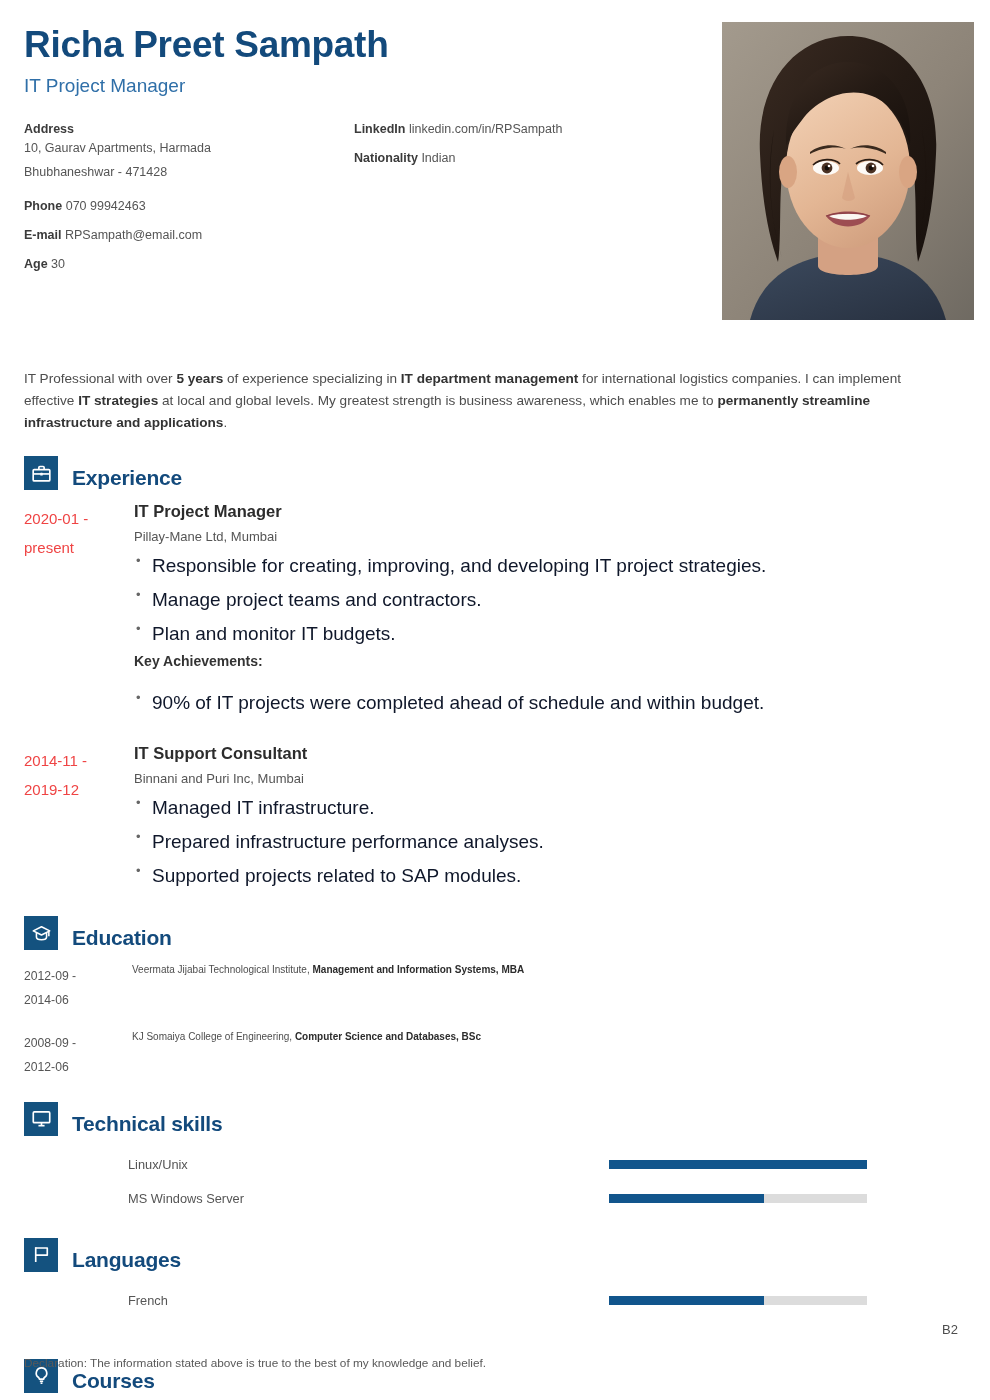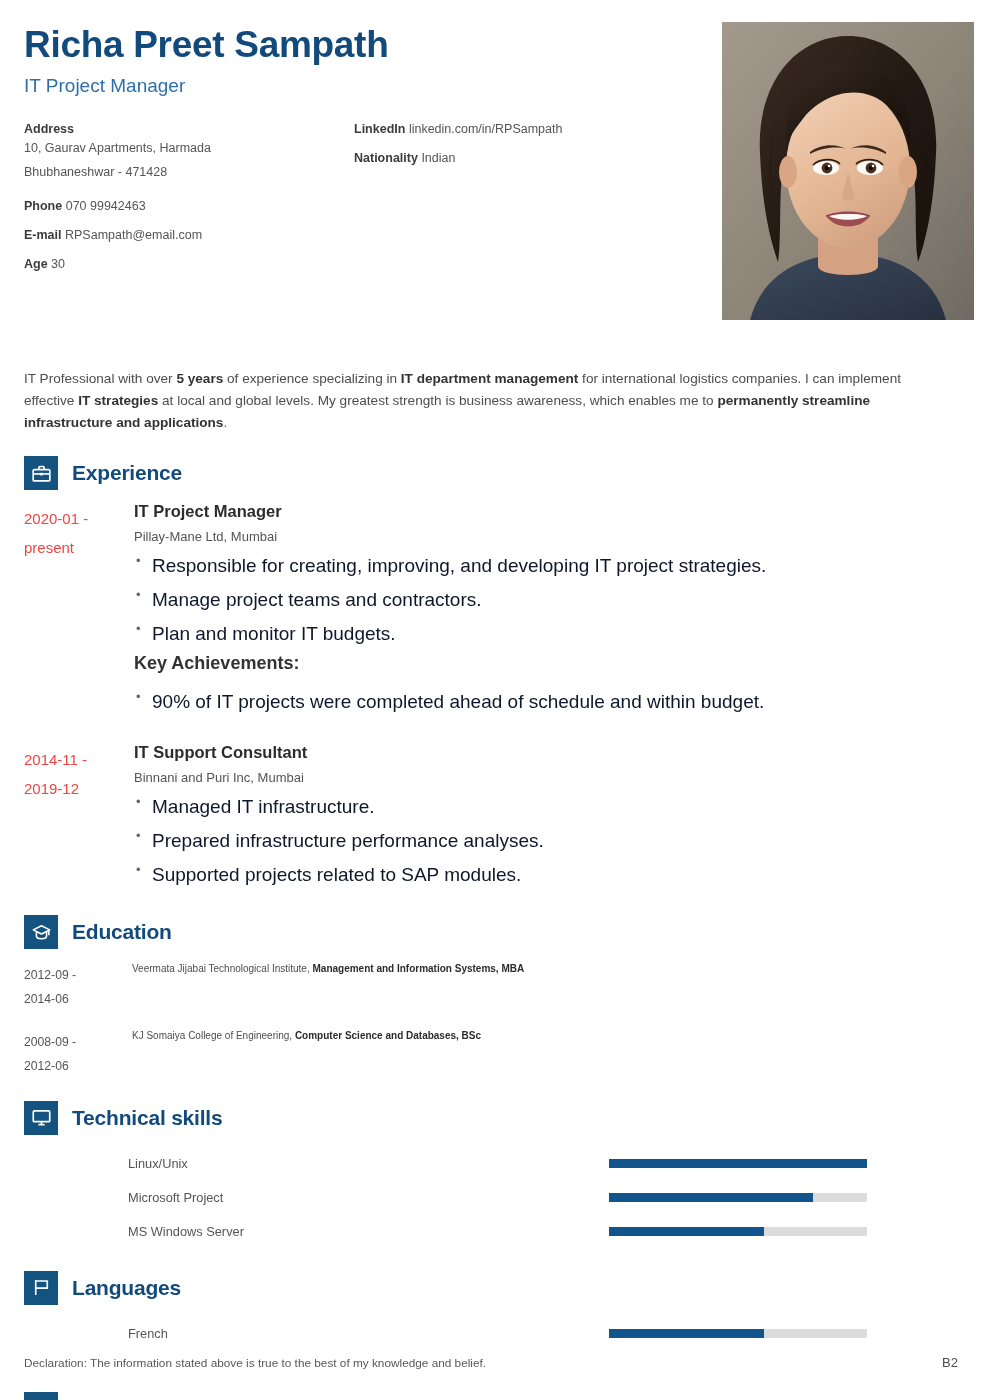--- a/index.html
+++ b/index.html
@@ -80,21 +80,21 @@
     line-height: 1.62;
     color: #4d4d4d;
     width: 930px;
   }
   .summary b { color: #333; font-weight: bold; }
 
   
   .section { margin: 0 24px; }
   .section-head {
     display: flex;
-    align-items: center;
+    align-items: flex-end;
     gap: 14px;
     margin-top: 22px;
     margin-bottom: 12px;
   }
   .sec-icon {
     width: 34px; height: 34px;
     background: #14527f;
     display: flex;
     align-items: center;
     justify-content: center;
@@ -141,24 +141,24 @@
   }
   .bullets li::before {
     content: "•";
     position: absolute;
     left: 2px;
     top: -1px;
     color: #666;
     font-size: 13px;
   }
   .key-ach {
-    font-size: 18px;
+    font-size: 14px;
     font-weight: bold;
     color: #333;
-    margin: 4px 0 13px 0;
+    margin: 4px 0 19px 0;
   }
   .exp-spacer { height: 18px; }
 
   
   .edu-entry { display: flex; margin-bottom: 16px; }
   .edu-date {
     width: 108px;
     flex: 0 0 108px;
     font-size: 12.2px;
     color: #555;
@@ -435,26 +435,20 @@
       <span class="sec-title">Technical skills</span>
     </div>
 
     <div class="skill-row">
       <div class="skill-label">Linux/Unix</div>
       <div class="bar-track">
         <div class="bar-fill" style="width: 100%;"></div>
       </div>
     </div>
     <div class="skill-row">
-      <div class="skill-label">Microsoft Project</div>
-      <div class="bar-track">
-        <div class="bar-fill" style="width: 79%;"></div>
-      </div>
-    </div>
-    <div class="skill-row">
       <div class="skill-label">MS Windows Server</div>
       <div class="bar-track">
         <div class="bar-fill" style="width: 60%;"></div>
       </div>
     </div>
   </div>
 
   <div class="section">
     <div class="section-head">
       <span class="sec-icon">

